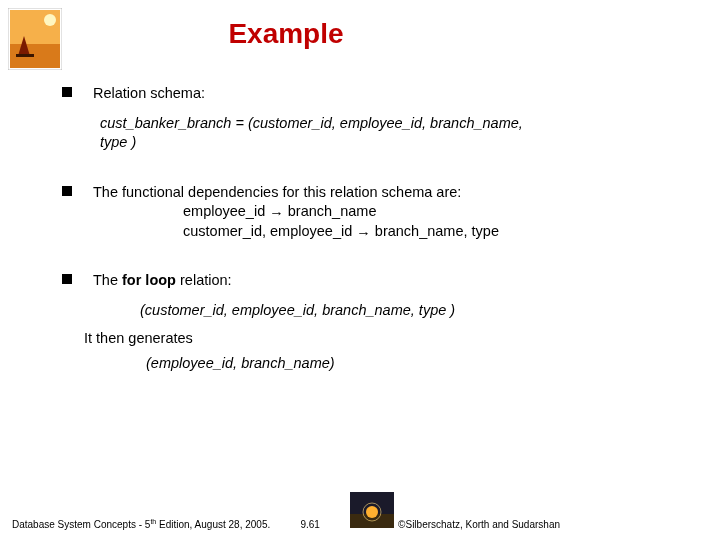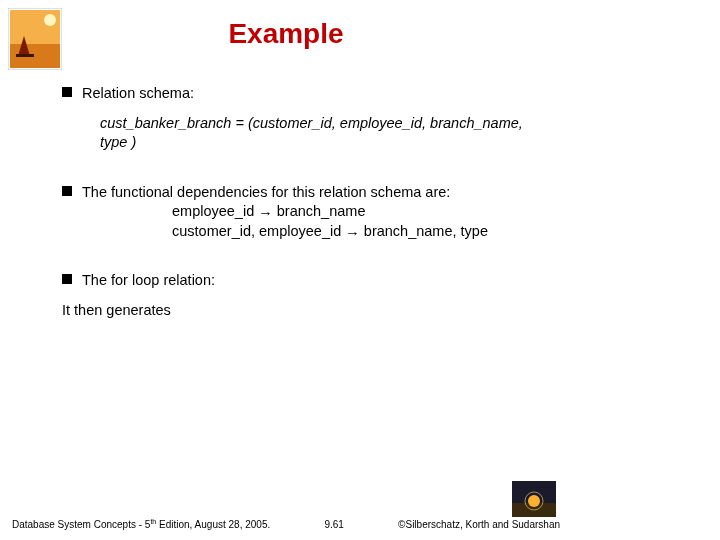--- a/index.html
+++ b/index.html
@@ -2,37 +2,37 @@
 <html><head>
 <meta charset="utf-8">
 <style>
   * { box-sizing: border-box; margin: 0; padding: 0; }
   html, body { width: 720px; height: 540px; font-family: Arial, Helvetica, sans-serif; background: #fff; color: #000; }
   .slide { width: 572px; height: 540px; position: relative; padding: 0; }
   .logo-tl { position: absolute; left: 8px; top: 8px; width: 54px; height: 62px; }
   .logo-tl svg { width: 100%; height: 100%; }
   .title { text-align: center; font-size: 28px; font-weight: bold; color: #c00000; padding-top: 18px; margin-bottom: 34px; }
   .content { padding: 0 40px 0 62px; font-size: 14.5px; line-height: 1.35; }
-  .bullet-item { position: relative; padding-left: 20px; margin-bottom: 10px; margin-top: 30px; }
+  .bullet-item { position: relative; padding-left: 31px; margin-bottom: 10px; margin-top: 30px; }
   .bullet-item::before { content: ""; position: absolute; left: 0; top: 3px; width: 10px; height: 10px; background: #000; }
-  .bold { font-weight: normal; }
+  .bold { font-weight: bold; }
   .schema-line { margin: 6px 0 12px 38px; font-style: italic; }
   .under { }
   .fd-line { margin-left: 90px; }
   .gen-line { font-style: italic; margin: 4px 0 8px 78px; }
-  .then-gen { margin-bottom: 6px; }
+  .then-gen { margin-left: 22px; margin-bottom: 6px; }
   .gen-line2 { font-style: italic; margin: 2px 0 8px 84px; }
   .para { margin-left: 22px; }
   .footer { position: absolute; left: 0; right: 0; bottom: 10px; display: flex; justify-content: space-between; align-items: flex-end; padding: 0 12px; font-size: 10px; }
   .footer-left, .footer-right { color: #000; }
   .footer-center { text-align: center; flex: 1; }
   .logo-br { width: 44px; height: 36px; margin-left: auto; margin-right: 4px; margin-bottom: 2px; }
   .logo-br svg { width: 100%; height: 100%; }
   .sup { vertical-align: super; font-size: 7px; }
-  .footer-right-wrap { display: flex; flex-direction: column; align-items: flex-end; }
+  .footer-right-wrap { display: flex; align-items: flex-end; }
 </style>
 </head>
 <body>
 
 <div class="slide">
 
   <div class="logo-tl">
     <svg viewBox="0 0 54 62">
       <rect x="0" y="0" width="54" height="62" fill="#fff" stroke="#888" stroke-width="0.5"></rect>
       <rect x="2" y="2" width="50" height="34" fill="#f6b04a"></rect>
@@ -61,23 +61,27 @@
       </div>
       <div class="fd-line">
         <span>customer_id, employee_id </span><span>→</span><span> branch_name, type</span>
       </div>
     </div>
 
     <div class="bullet-item">
       <span>The </span><span class="bold">for loop</span><span> relation:</span>
     </div>
 
+    <div class="gen-line">(customer_id, employee_id, branch_name, type )</div>
 
     <div class="then-gen">It then generates</div>
 
+    <div class="gen-line2">
+      <span>(</span><span class="under">employee_id</span><span>, </span><span>branch_name</span><span>)</span>
+    </div>
 
 
   </div>
 
   <div class="footer">
     <div class="footer-left">
       <span>Database System Concepts - 5</span><span class="sup">th</span><span> Edition, August 28,  2005.</span>
     </div>
     <div class="footer-center">9.61</div>
     <div class="footer-right-wrap">

